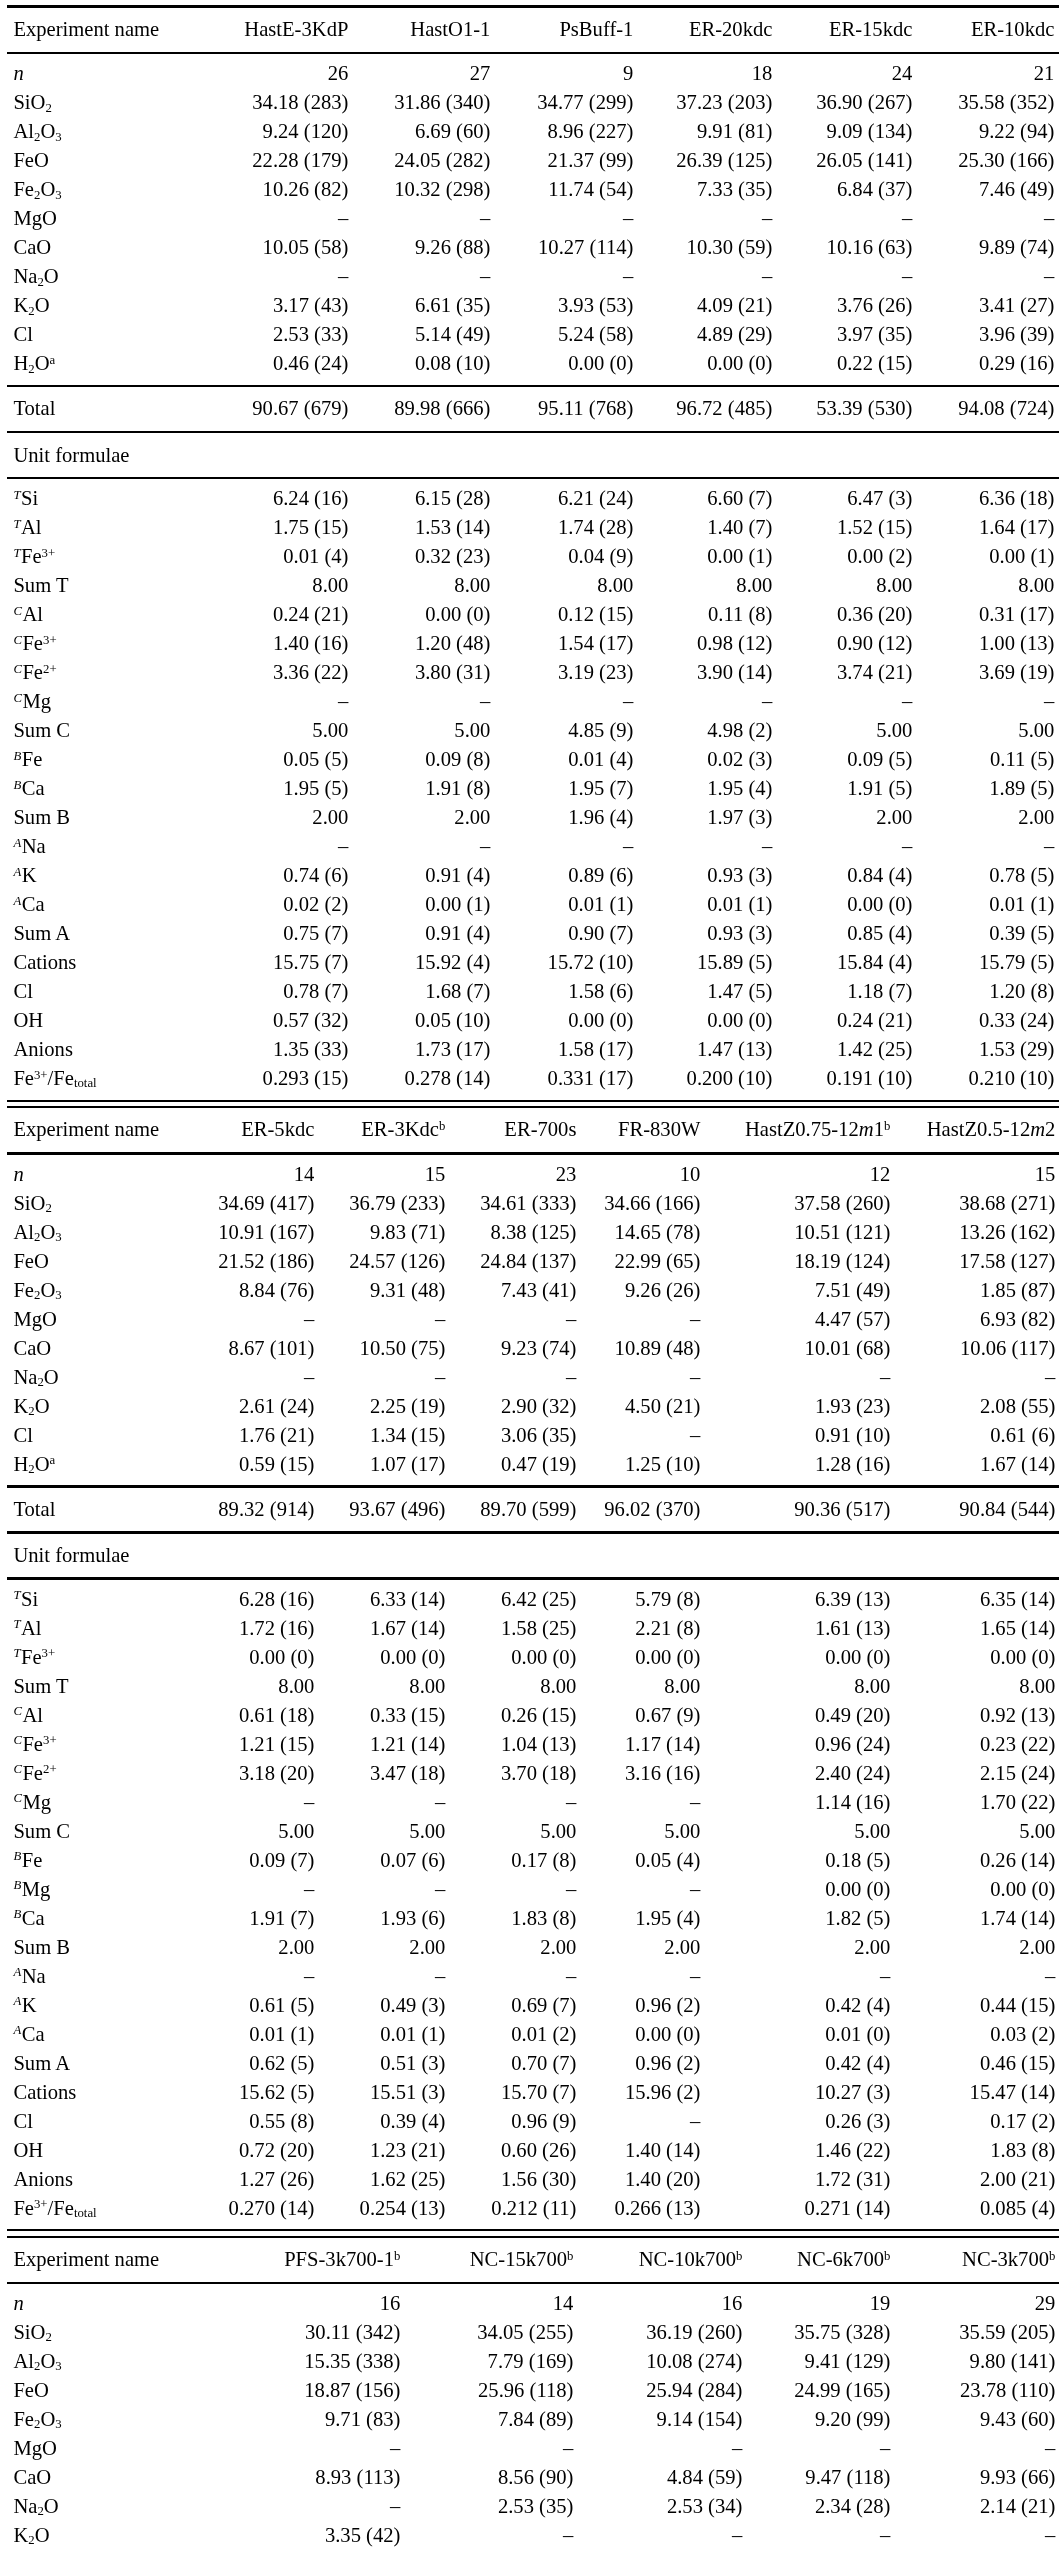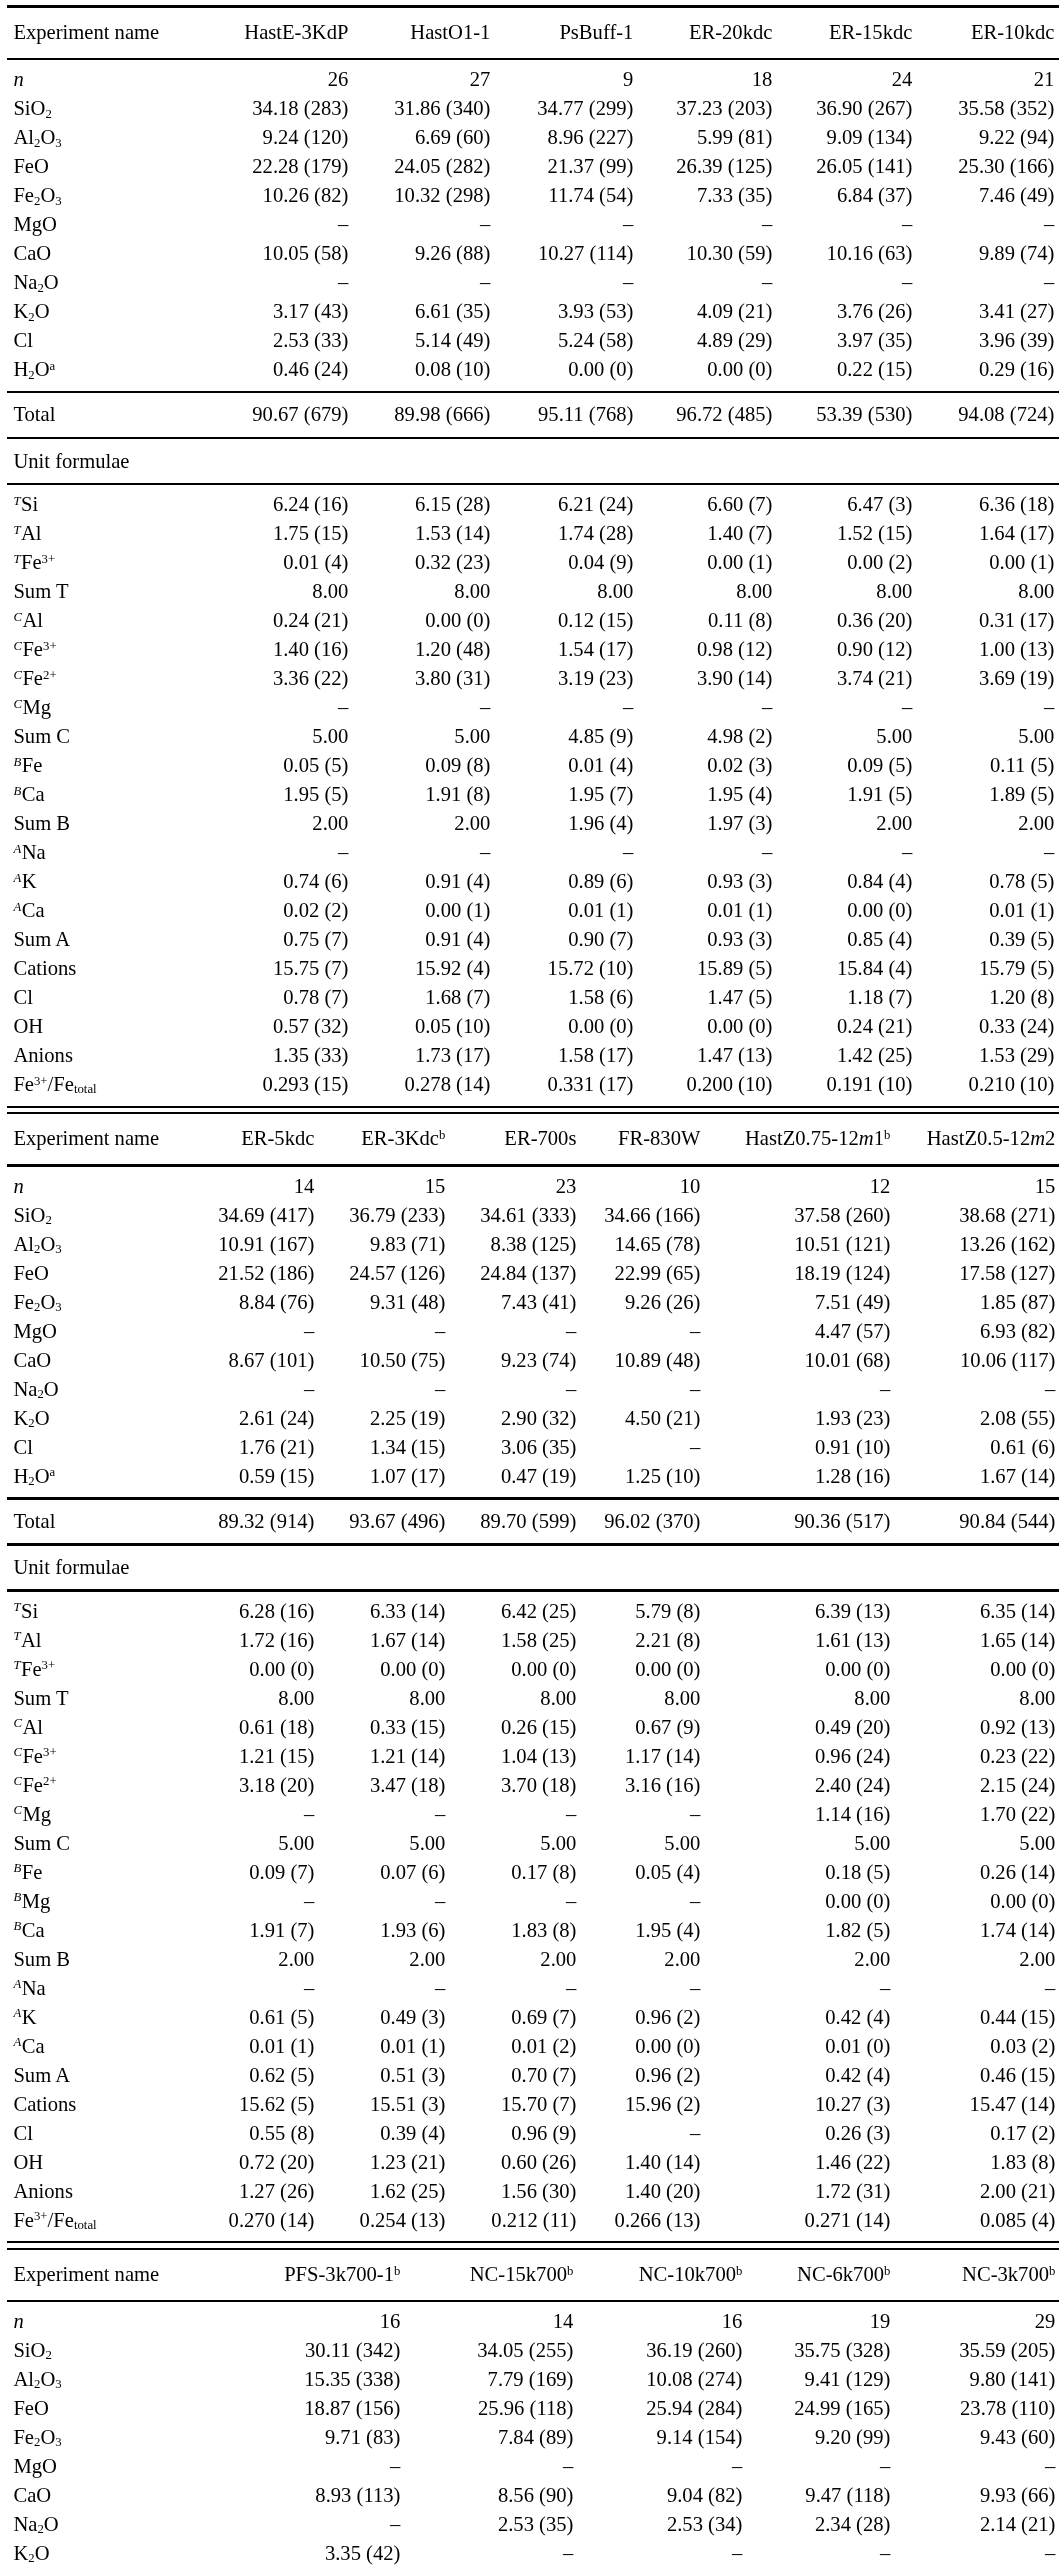--- a/index.html
+++ b/index.html
@@ -4,21 +4,21 @@
 <style>
   html,body{margin:0;padding:0;background:#ffffff;}
   body{width:1065px;height:3400px;overflow:hidden;color:#000;
        font-family:"Liberation Serif","DejaVu Serif",serif;font-size:20.6px;}
   #table{padding:5.2px 12.4px 0 13.4px;}
   .rule{height:2.6px;background:#000;margin:0 -6.2px;}
   .drule{height:4.6px;background:#fff;border-top:2.6px solid #000;border-bottom:2.6px solid #000;margin:0 -6.2px;}
   .group{padding:5.2px 0 6.2px 0;}
   .zone{padding:7.2px 0;}
   .row{display:grid;align-items:center;height:29px;}
-  .header-row{height:50px;font-family:Liberation Serif, serif;}
+  .header-row{height:44px;font-family:Liberation Serif, serif;}
   .section-row{display:block;height:29px;line-height:29px;}
   
   .b0{grid-template-columns:222px 113px 142px 143px 139px 140px 142px;}
   .b1{grid-template-columns:222px 79px 131px 131px 124px 190px 165px;}
   .b2{grid-template-columns:222px 165px 173px 169px 148px 165px;}
   .cell{display:flex;justify-content:flex-end;align-items:baseline;white-space:nowrap;line-height:1.05;}
   .label{justify-content:flex-start;}
   .t-i{font-style:italic;}
   .t-sub{font-size:0.62em;vertical-align:-0.18em;position:relative;top:0.18em;}
   .t-sup{font-size:0.62em;position:relative;top:-0.5em;}
@@ -78,21 +78,21 @@
       <div class="row b0">
         <div class="cell label">
           <span>Al</span>
           <span class="t-sub">2</span>
           <span>O</span>
           <span class="t-sub">3</span>
         </div>
         <div class="cell val">9.24 (120)</div>
         <div class="cell val">6.69 (60)</div>
         <div class="cell val">8.96 (227)</div>
-        <div class="cell val">5.99 (81)</div>
+        <div class="cell val">9.91 (81)</div>
         <div class="cell val">9.09 (134)</div>
         <div class="cell val">9.22 (94)</div>
       </div>
       <div class="row b0">
         <div class="cell label">
           <span>FeO</span>
         </div>
         <div class="cell val">22.28 (179)</div>
         <div class="cell val">24.05 (282)</div>
         <div class="cell val">21.37 (99)</div>
@@ -998,21 +998,21 @@
         <div class="cell val">–</div>
         <div class="cell val">–</div>
         <div class="cell val">–</div>
       </div>
       <div class="row b2">
         <div class="cell label">
           <span>CaO</span>
         </div>
         <div class="cell val">8.93 (113)</div>
         <div class="cell val">8.56 (90)</div>
-        <div class="cell val">9.04 (82)</div>
+        <div class="cell val">4.84 (59)</div>
         <div class="cell val">9.47 (118)</div>
         <div class="cell val">9.93 (66)</div>
       </div>
       <div class="row b2">
         <div class="cell label">
           <span>Na</span>
           <span class="t-sub">2</span>
           <span>O</span>
         </div>
         <div class="cell val">–</div>

